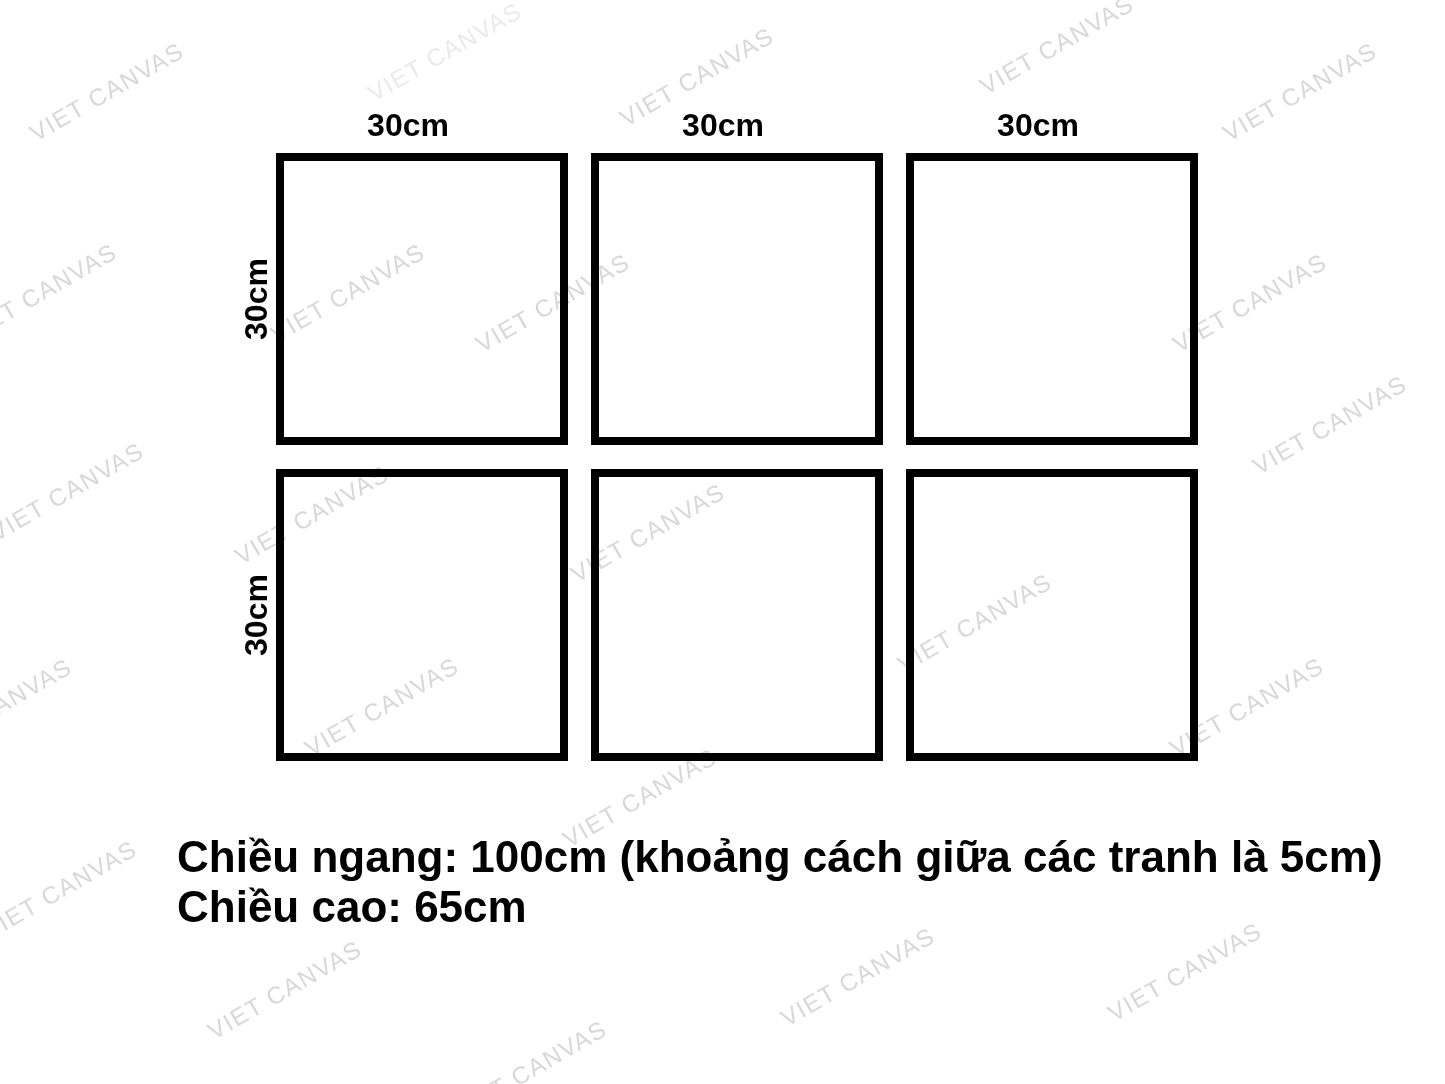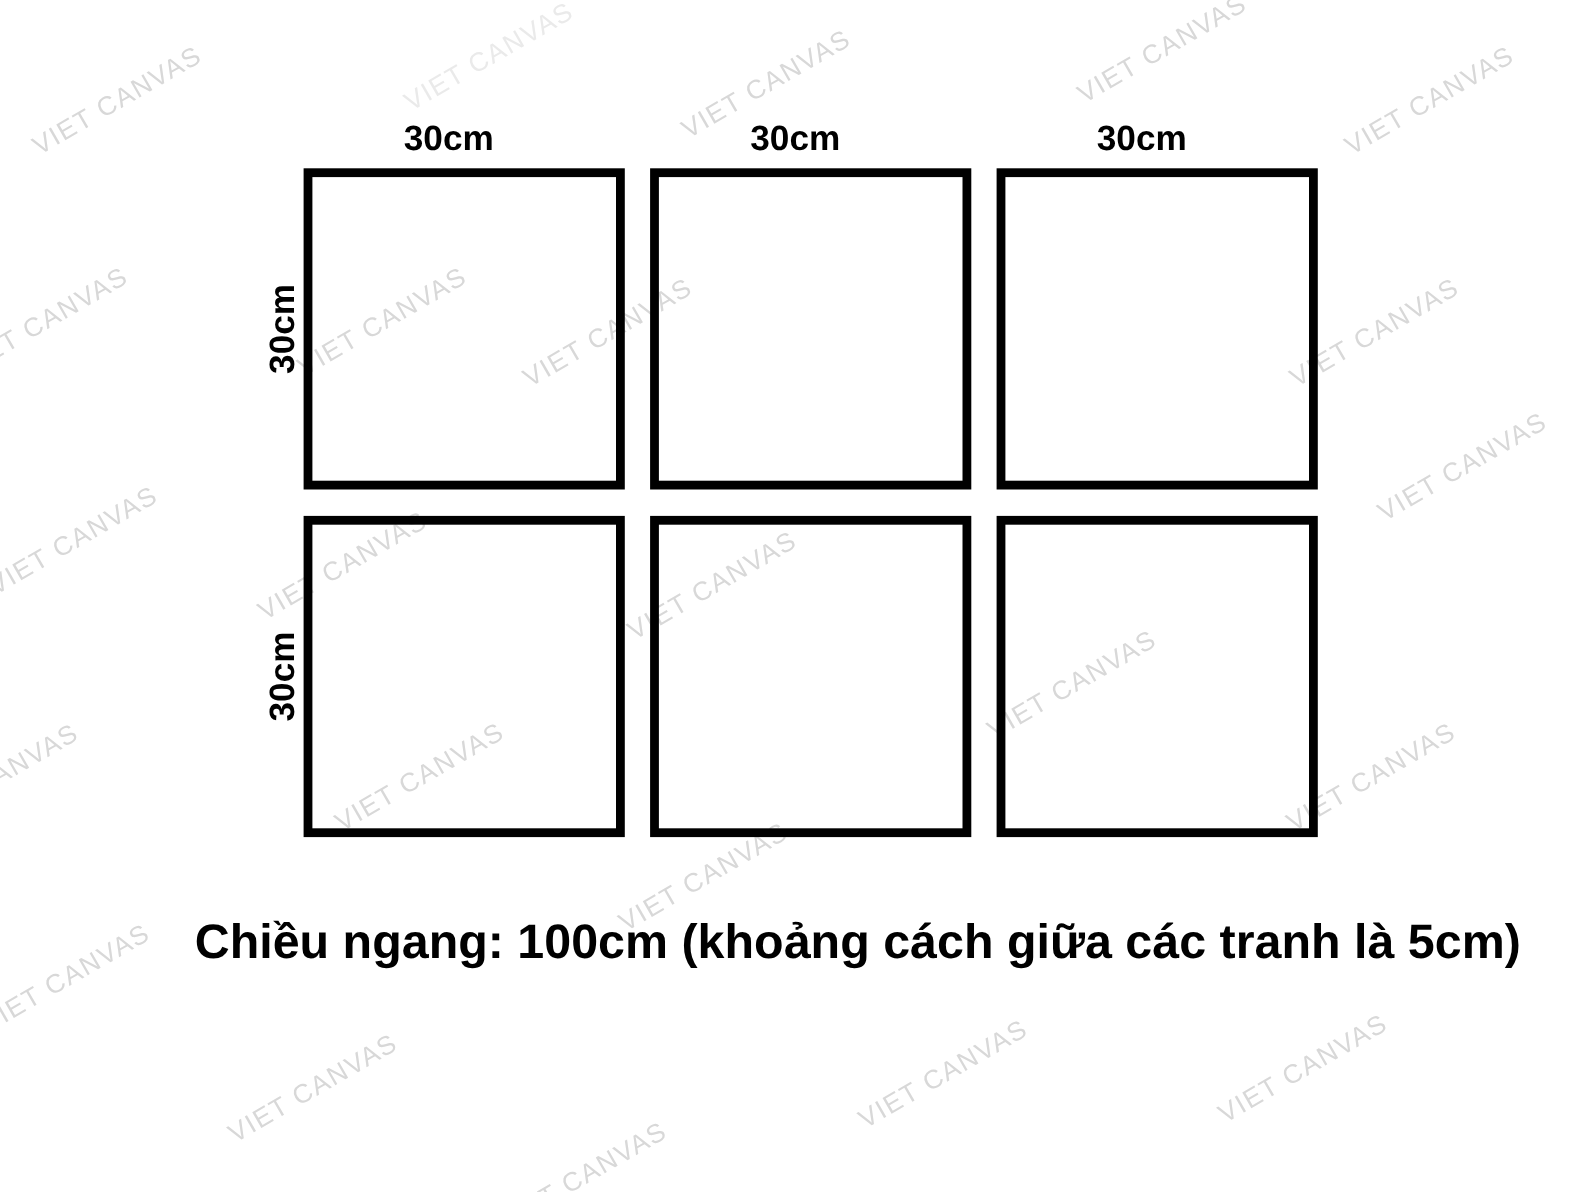--- a/index.html
+++ b/index.html
@@ -108,15 +108,16 @@
 
   <div class="frame" style="left:276px;top:153px"></div>
   <div class="frame" style="left:591px;top:153px"></div>
   <div class="frame" style="left:906px;top:153px"></div>
   <div class="frame" style="left:276px;top:469px"></div>
   <div class="frame" style="left:591px;top:469px"></div>
   <div class="frame" style="left:906px;top:469px"></div>
 
   <div class="notes">
     <div>Chiều ngang: 100cm (khoảng cách giữa các tranh là 5cm)</div>
+    <div>Chiều cao: 65cm</div>
   </div>
 
 </div>
 
 </body></html>

